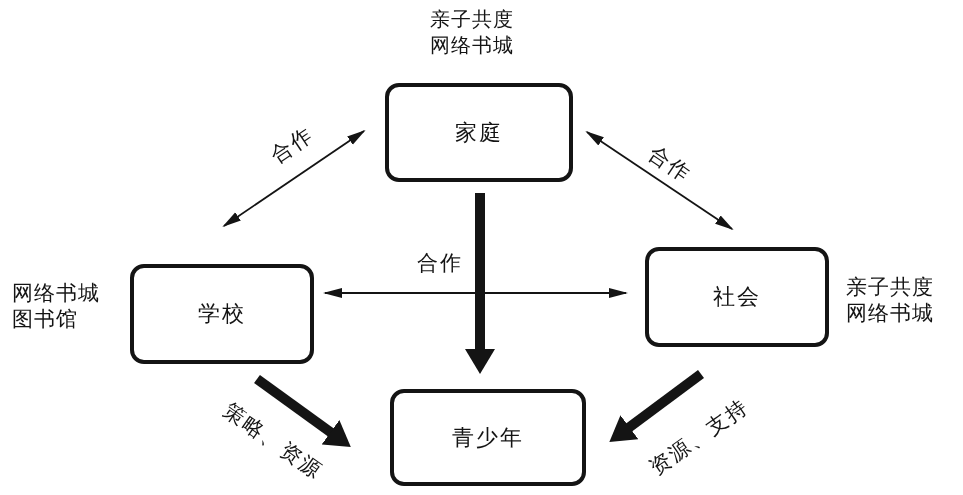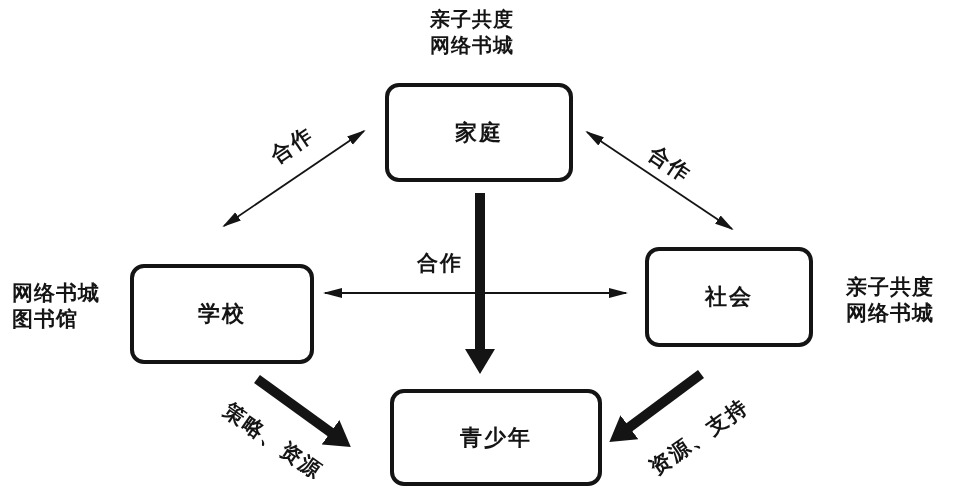--- a/index.html
+++ b/index.html
@@ -8,21 +8,20 @@
     background: #ffffff;
     font-family: "DejaVu Sans", sans-serif;
   }
   .stage {
     position: relative;
     width: 963px;
     height: 495px;
     background: #ffffff;
     color: #141414;
     overflow: hidden;
-    font-weight: bold;
   }
   .arrows {
     position: absolute;
     left: 0;
     top: 0;
     width: 963px;
     height: 495px;
   }
   .node {
     position: absolute;
@@ -100,24 +99,24 @@
     <div>亲子共度</div>
     <div>网络书城</div>
   </div>
 
   <div class="node" style="left:385px; top:83px; width:188px; height:99px;">
     <span>家庭</span>
   </div>
   <div class="node" style="left:130px; top:264px; width:184px; height:100px;">
     <span>学校</span>
   </div>
-  <div class="node" style="left:645px; top:247px; width:168px; height:100px;">
+  <div class="node" style="left:645px; top:247px; width:184px; height:100px;">
     <span>社会</span>
   </div>
-  <div class="node" style="left:390px; top:389px; width:212px; height:97px;align-items:center;">
+  <div class="node" style="left:390px; top:389px; width:196px; height:97px;align-items:center;">
     <span>青少年</span>
   </div>
 
   <div class="side-note" style="left:12px; top:280px;">
     <div>网络书城</div>
     <div>图书馆</div>
   </div>
   <div class="side-note" style="left:846px; top:274px;">
     <div>亲子共度</div>
     <div>网络书城</div>

